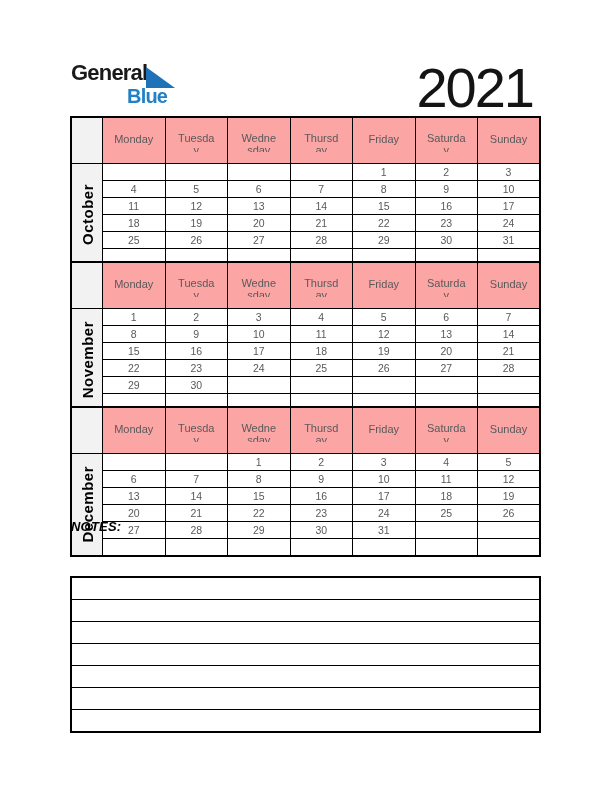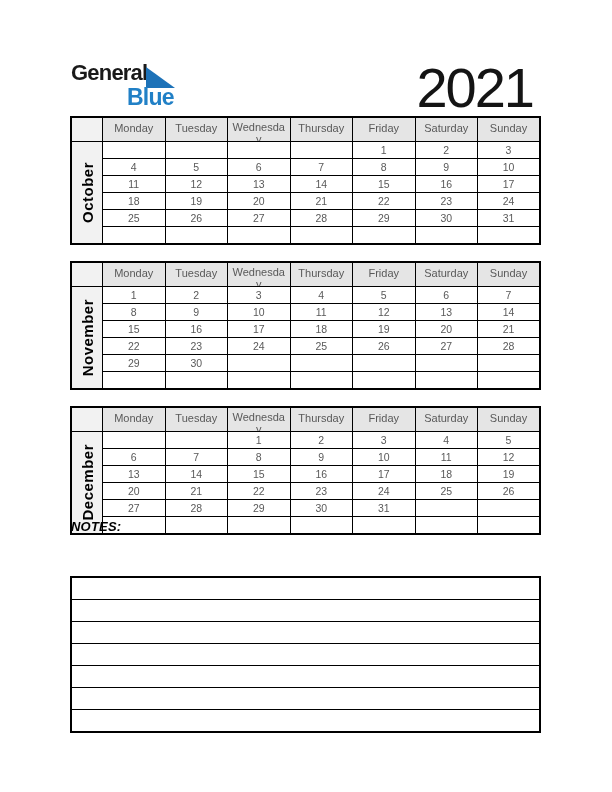--- a/index.html
+++ b/index.html
@@ -11,42 +11,42 @@
   .logo{position:absolute;left:71px;top:62px;width:115px;height:50px;text-align:right;}
   .logo-general{
     position:absolute;left:0;top:0;font-size:22px;font-weight:600;
     letter-spacing:-0.8px;color:#1a1a1a;line-height:1;
   }
   .logo-triangle{
     position:absolute;left:75px;top:5px;width:29px;height:21px;
     background:#1d72b8;clip-path:polygon(0 0,100% 100%,0 100%);
   }
   .logo-blue{
-    position:absolute;left:56px;top:24px;font-size:23px;font-weight:600;
+    position:absolute;left:56px;top:24px;font-size:20px;font-weight:600;
     letter-spacing:-0.8px;color:#2180c6;line-height:1;
   }
   
   .year{
     position:absolute;top:60px;right:79px;font-size:56px;line-height:1;
     letter-spacing:-2px;color:#141414;
   }
   
   .month-wrap{position:absolute;left:70px;width:471px;}
   .month-wrap.m0{top:116px;}
   .month-wrap.m1{top:261px;}
   .month-wrap.m2{top:406px;}
   table.cal{
     border-collapse:collapse;width:471px;table-layout:fixed;
     border:2px solid #000;
   }
   table.cal td{border:1px solid #000;}
   .cal .mcol{width:28px;}
   .cal .corner{background:#f2f2f2;}
   .cal tr.hrow{height:20px;}
-  .cal td.dh{background:#e5e5e5;padding:0;vertical-align:top;}
+  .cal td.dh{background:#fca5a5;padding:11px;vertical-align:top;}
   .dh-clip{height:20px;overflow:hidden;text-align:center;padding-top:3px;line-height:12px;}
   .dh-text{
     display:inline-block;max-width:57px;word-break:break-all;
     font-size:11px;color:#595959;
   }
   .cal tr.drow{height:17px;}
   .cal td.dc{
     font-size:10.5px;color:#595959;text-align:center;vertical-align:middle;
     padding:0;background:#ffffff;
   }

